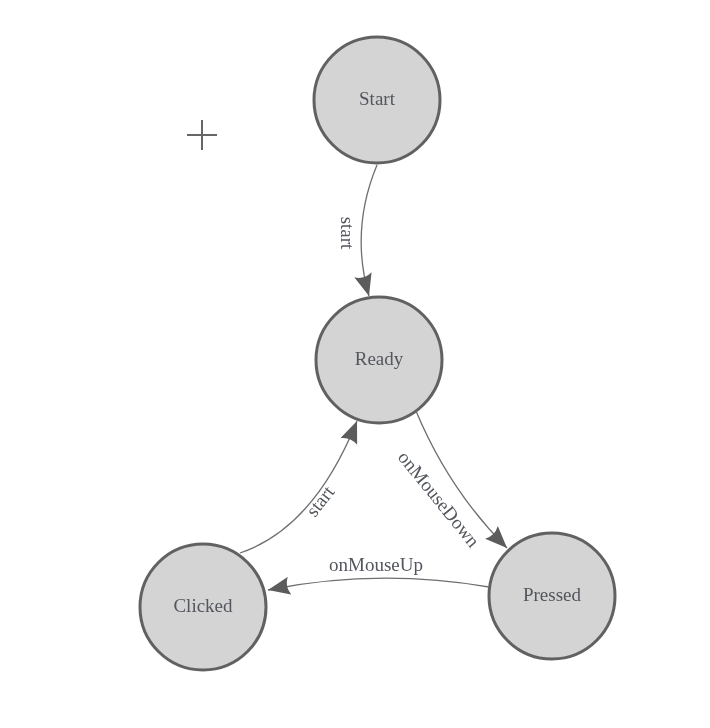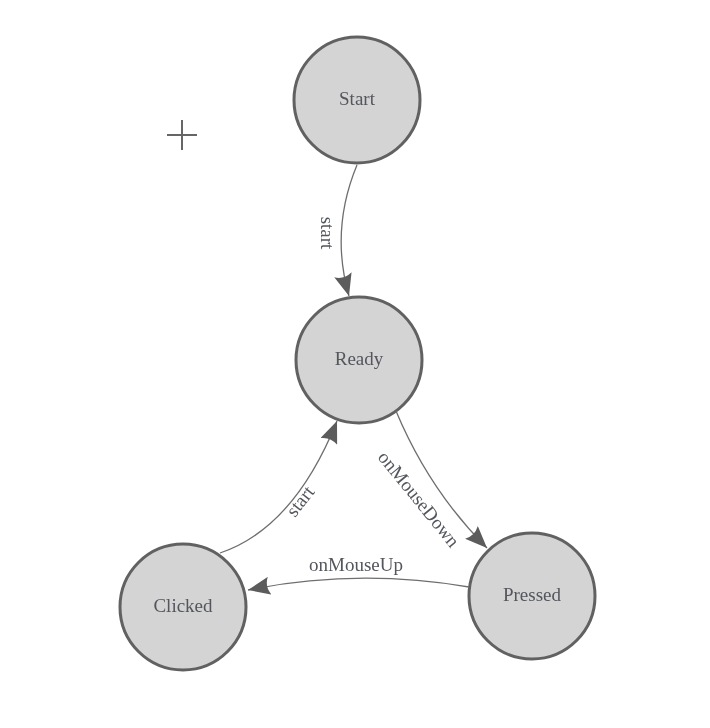--- a/index.html
+++ b/index.html
@@ -6,20 +6,21 @@
     margin: 0;
     padding: 0;
     background: #ffffff;
   }
   #stage {
     position: relative;
     width: 662px;
     height: 728px;
     background: #e5e5e5;
     overflow: hidden;
+    margin-left: 20px;
   }
   svg {
     display: block;
   }
   svg text {
     font-family: "Liberation Serif", "DejaVu Serif", serif;
     user-select: none;
   }
   .node-circle {
     cursor: pointer;

